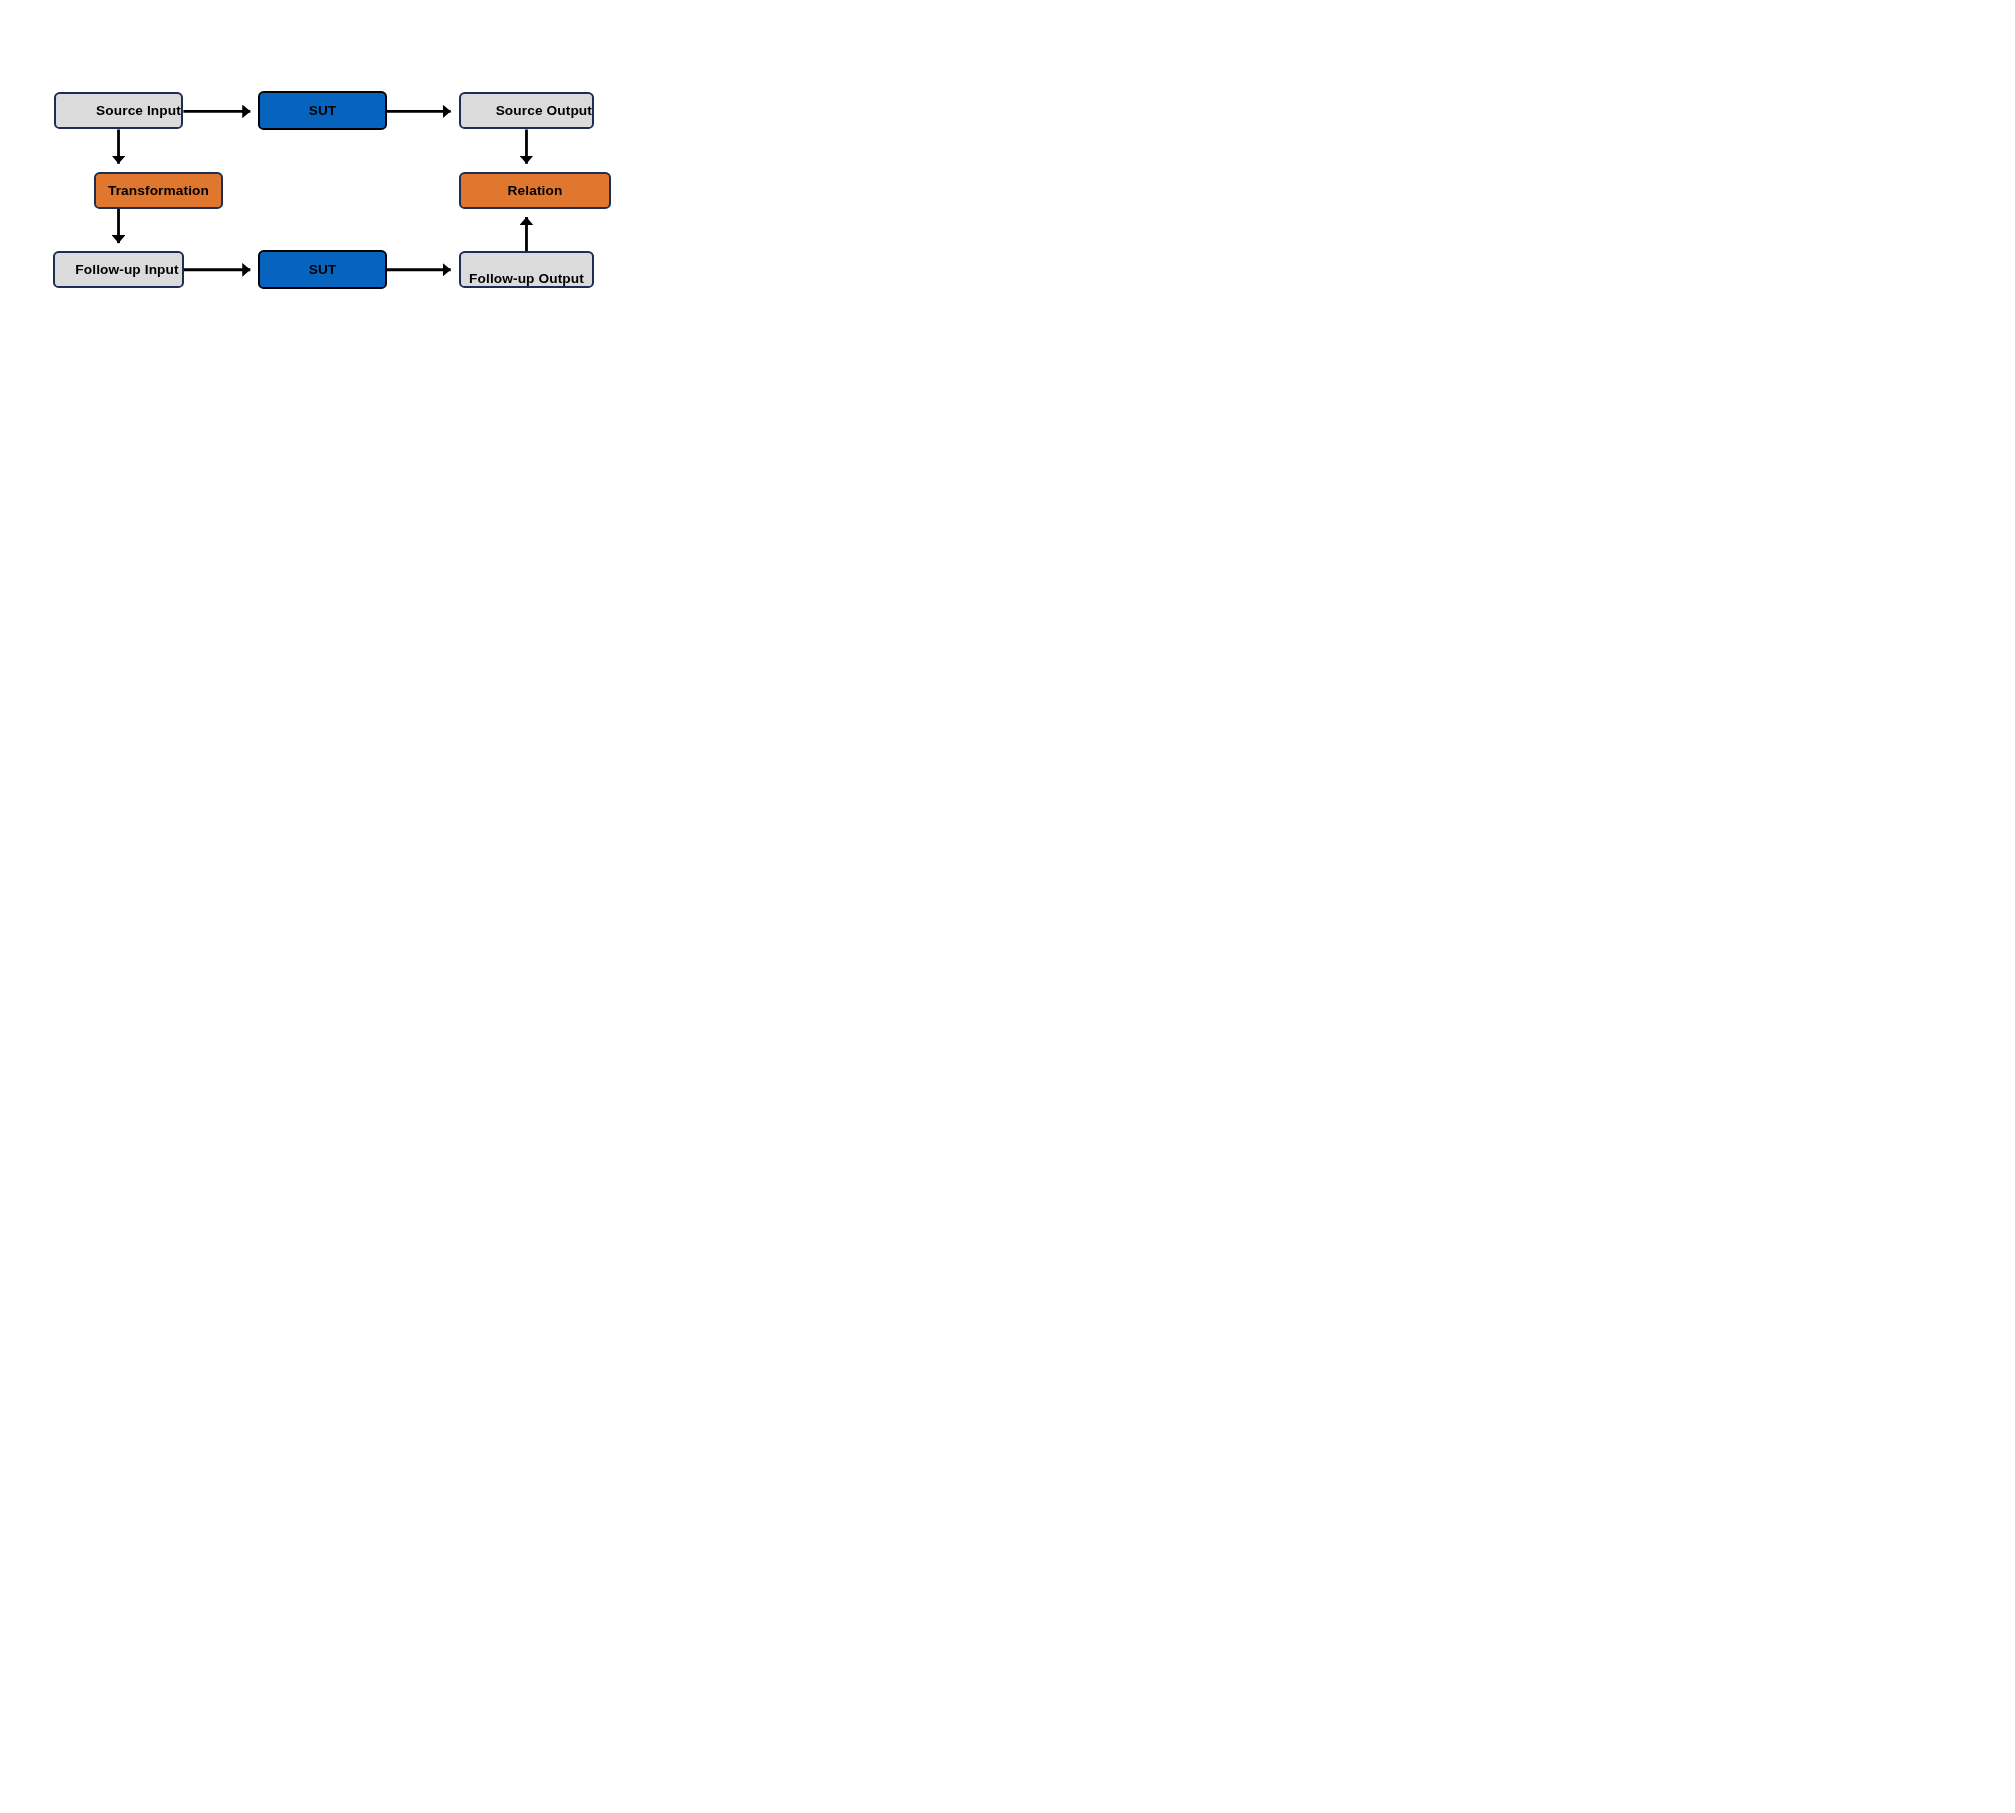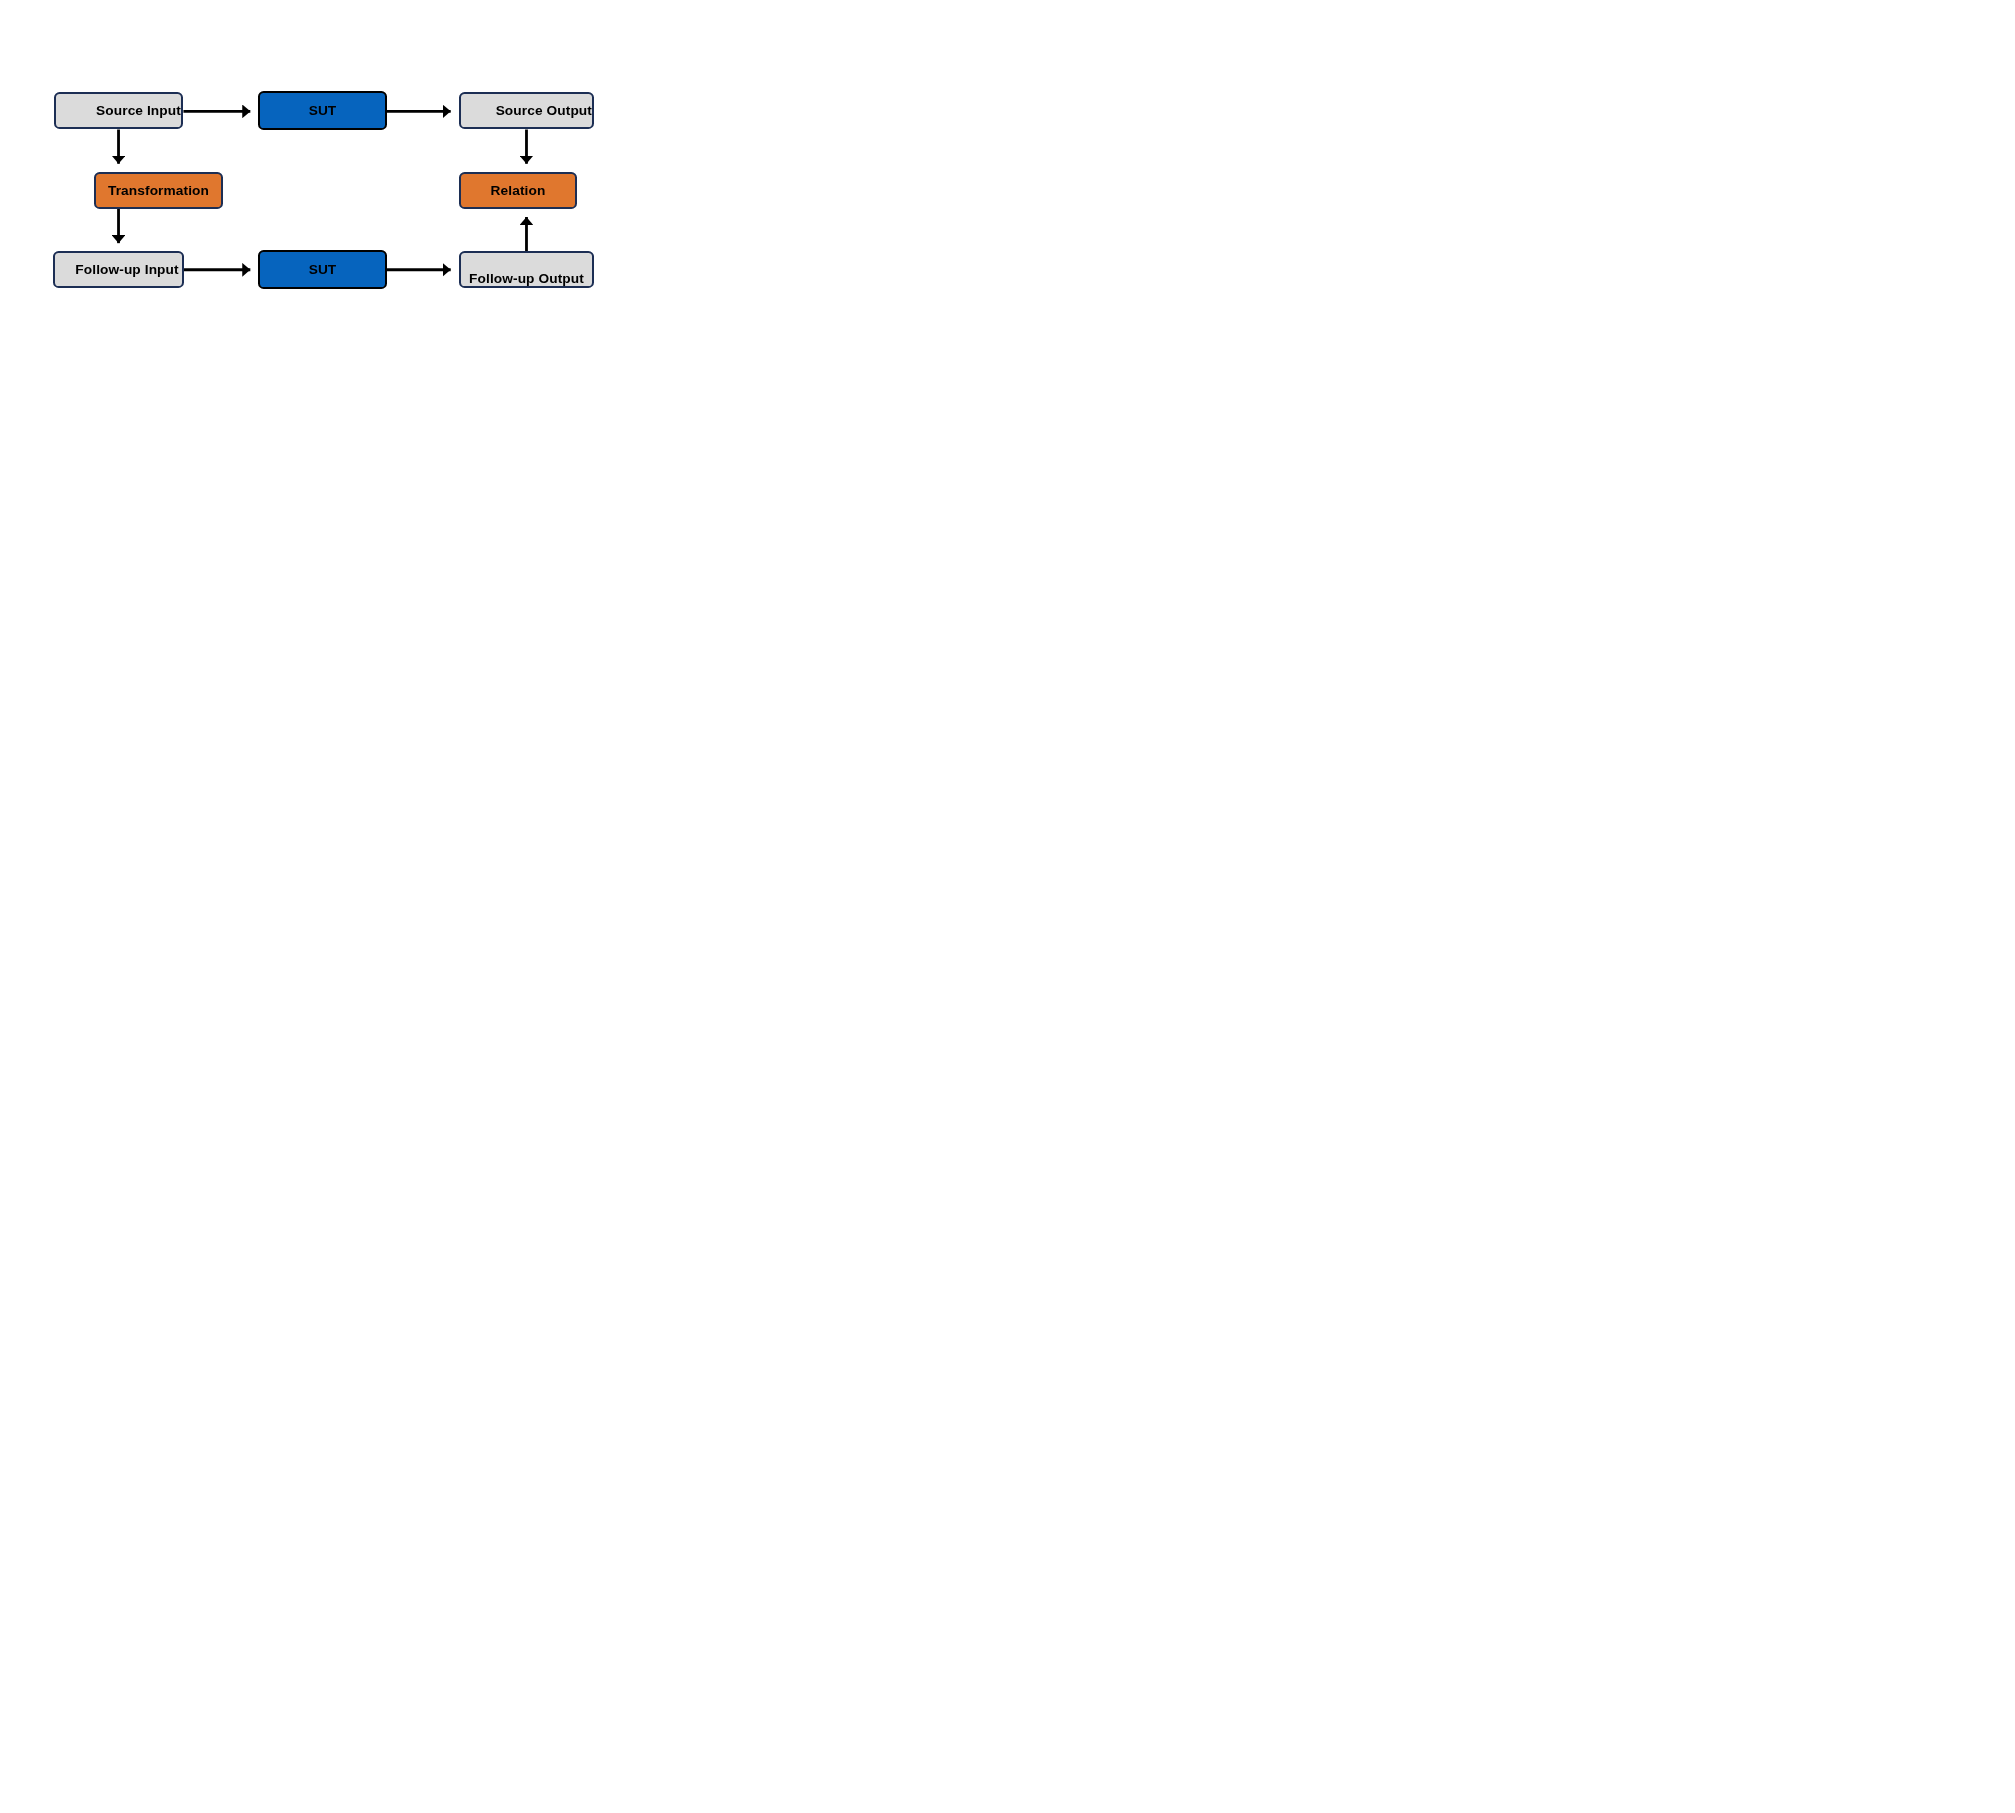--- a/index.html
+++ b/index.html
@@ -56,21 +56,21 @@
   </div>
 
   <div class="node" style="left: 459px; top: 92px; width: 135px; height: 37px; background: rgb(219, 219, 219); border-color: rgb(28, 46, 84); justify-content: flex-end;">
     <span class="label">Source Output</span>
   </div>
 
   <div class="node" style="left: 54px; top: 172px; width: 129px; height: 37px; background: rgb(224, 119, 46); border-color: rgb(28, 46, 84); margin-left: 40px;">
     <span class="label">Transformation</span>
   </div>
 
-  <div class="node" style="left: 459px; top: 172px; width: 118px; height: 37px; background: rgb(224, 119, 46); border-color: rgb(28, 46, 84);">
+  <div class="node" style="left: 459px; top: 172px; width: 152px; height: 37px; background: rgb(224, 119, 46); border-color: rgb(28, 46, 84);">
     <span class="label">Relation</span>
   </div>
 
   <div class="node" style="left: 53px; top: 251px; width: 131px; height: 37px; background: rgb(219, 219, 219); border-color: rgb(28, 46, 84); padding-left: 17px;">
     <span class="label">Follow-up Input</span>
   </div>
 
   <div class="node" style="left: 258px; top: 250px; width: 129px; height: 39px; background: rgb(6, 100, 190); border-color: rgb(0, 0, 0);">
     <span class="label">SUT</span>
   </div>

